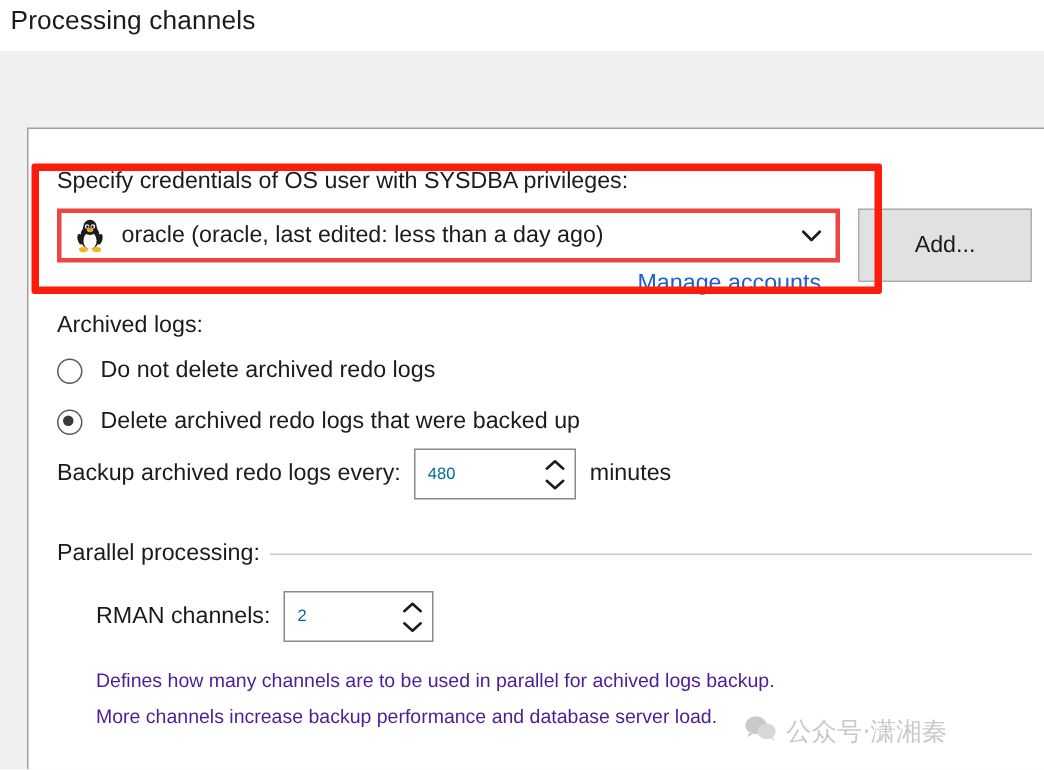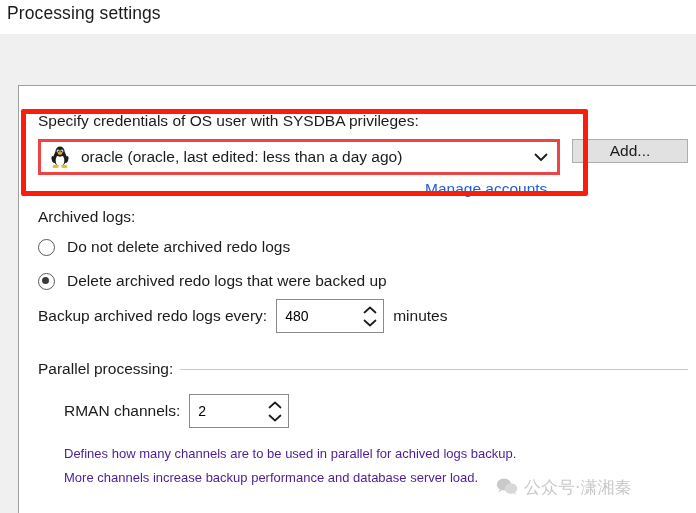--- a/index.html
+++ b/index.html
@@ -118,21 +118,21 @@
   .combo-arrow {
     flex: 0 0 20px;
     display: flex;
     align-items: center;
     justify-content: center;
   }
 
   .add-button {
     position: absolute;
     left: 572px; top: 139px;
-    width: 116px; height: 24px;
+    width: 116px; height: 49px;
     background: #e1e1e1;
     border: 1px solid #adadad;
     display: flex;
     align-items: center;
     justify-content: center;
     font-size: 15.5px;
     color: #1b1b1b;
   }
 
   .manage-link {
@@ -199,22 +199,22 @@
   .spinner {
     height: 34px;
     background: #ffffff;
     border: 1px solid #8a8a8a;
     display: flex;
     align-items: center;
     position: relative;
     margin: 0 9px;
   }
   .spin-value {
-    font-size: 14px;
-    color: #000000;
+    font-size: 11px;
+    color: #0369a1;
     padding-left: 8px;
     flex: 1 1 auto;
     white-space: nowrap;
   }
   .spin-arrows {
     width: 26px;
     height: 30px;
     display: flex;
     flex-direction: column;
     align-items: center;
@@ -254,21 +254,21 @@
     white-space: nowrap;
     font-family: "DejaVu Sans", sans-serif;
   }
 </style>
 </head>
 <body>
 
 <div id="root">
 
   <div class="title-band">
-    <div class="page-title">Processing settings</div>
+    <div class="page-title">Processing channels</div>
   </div>
 
   <div class="outer-area"></div>
 
   <div class="tab-strip">
     <div class="tab-strip-line"></div>
     <div class="tab">
       <span>Processing</span>
     </div>
   </div>

